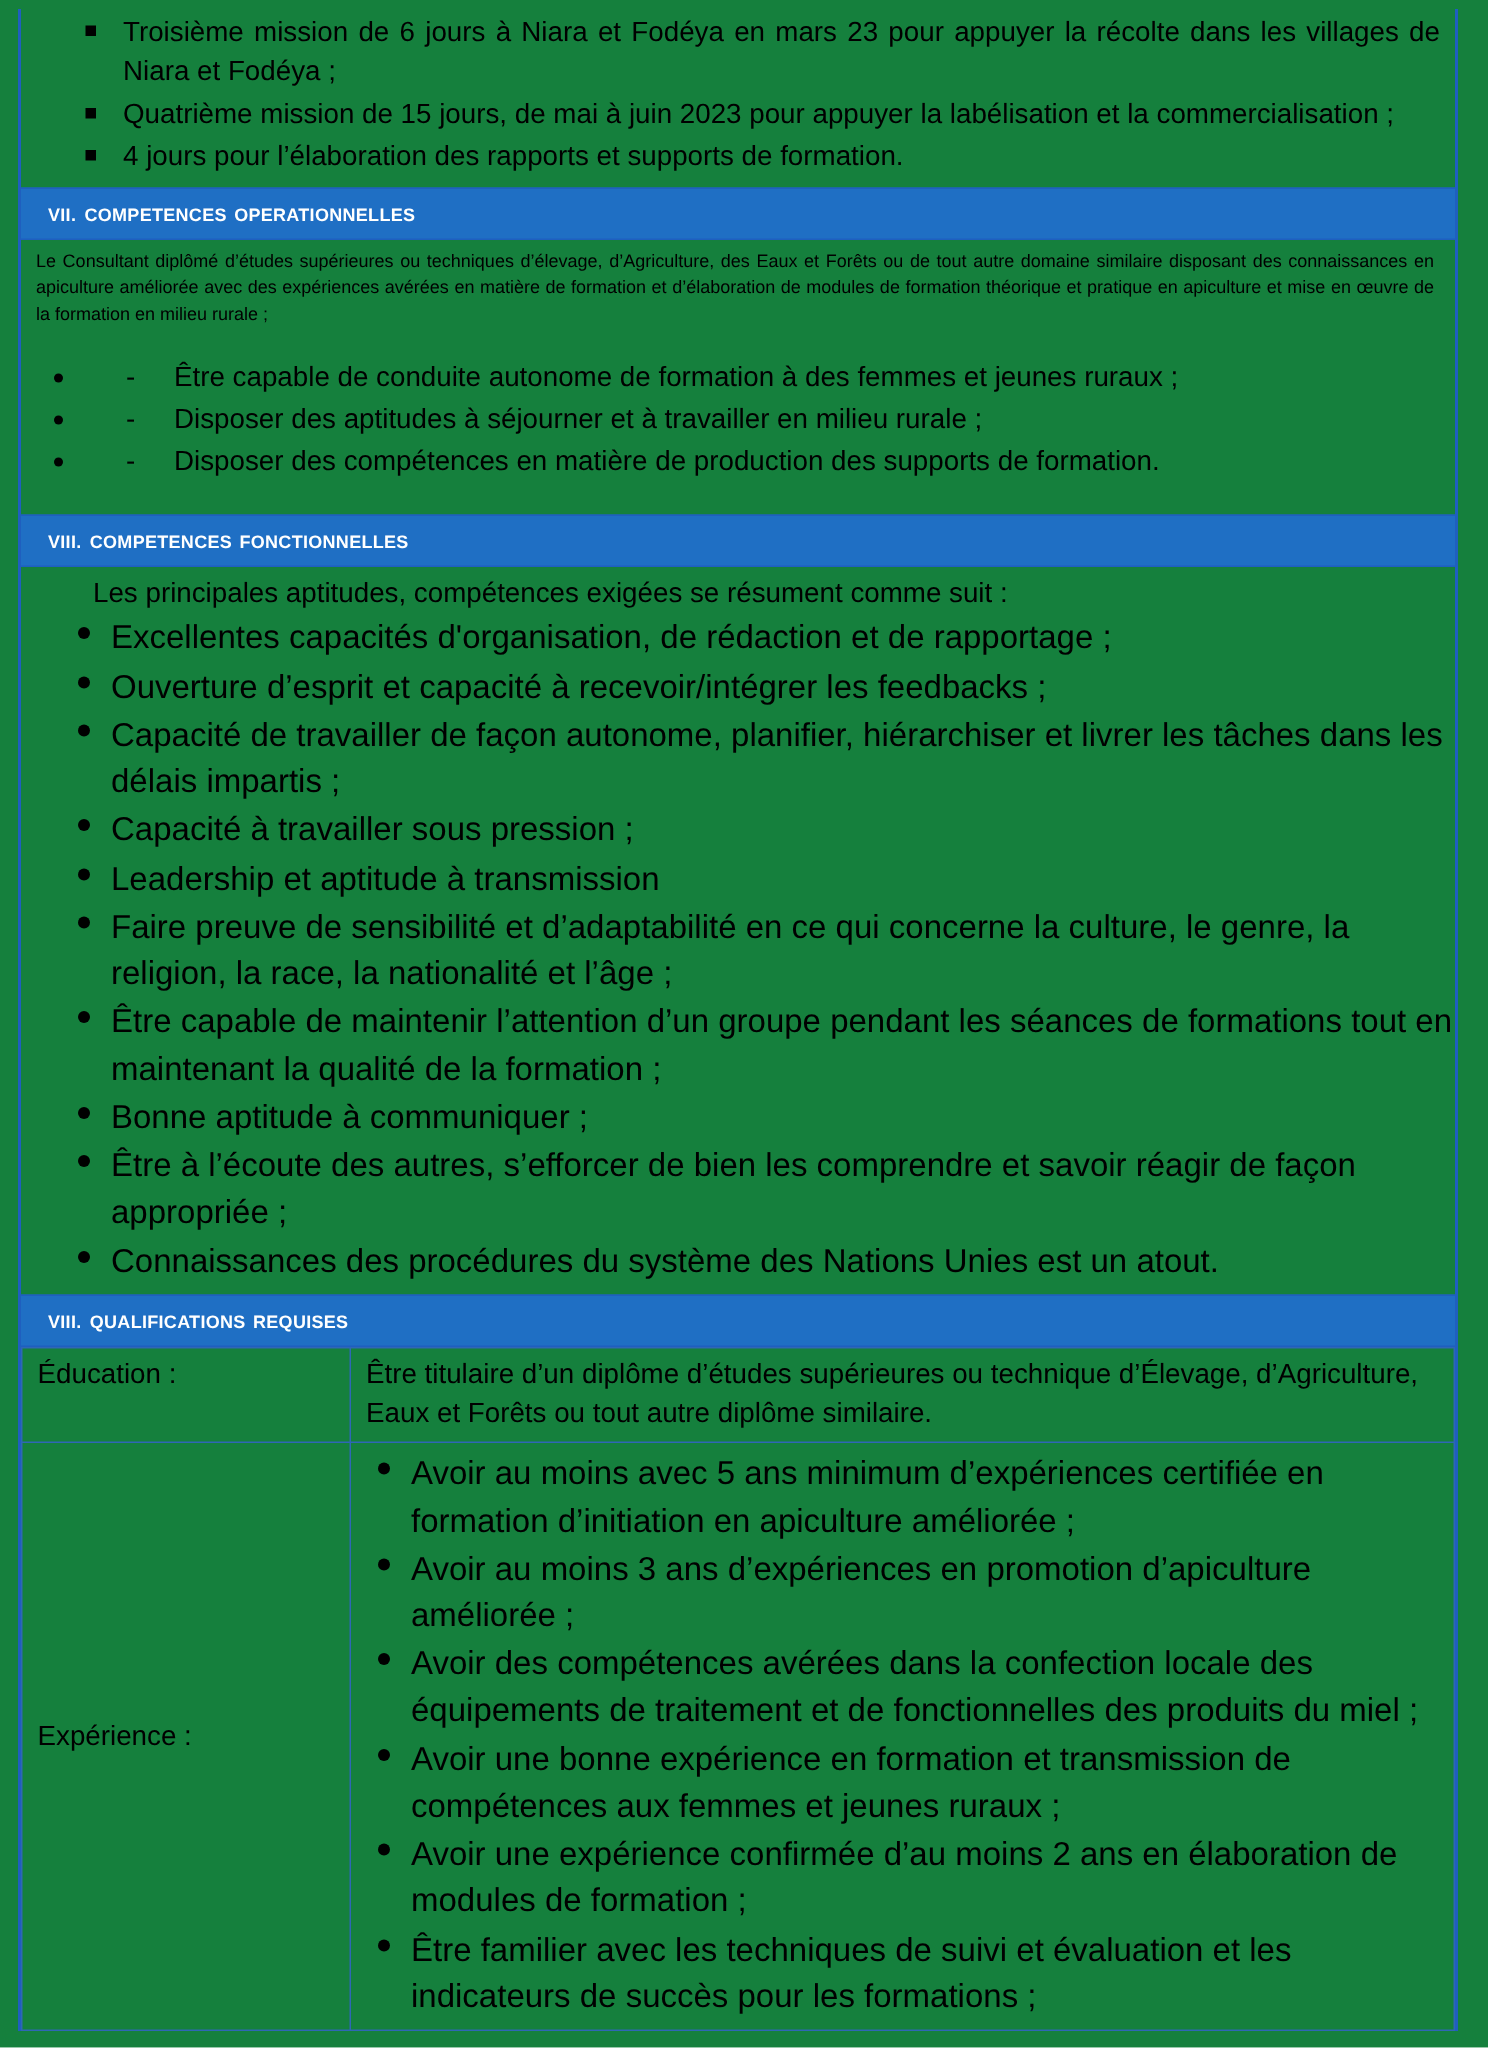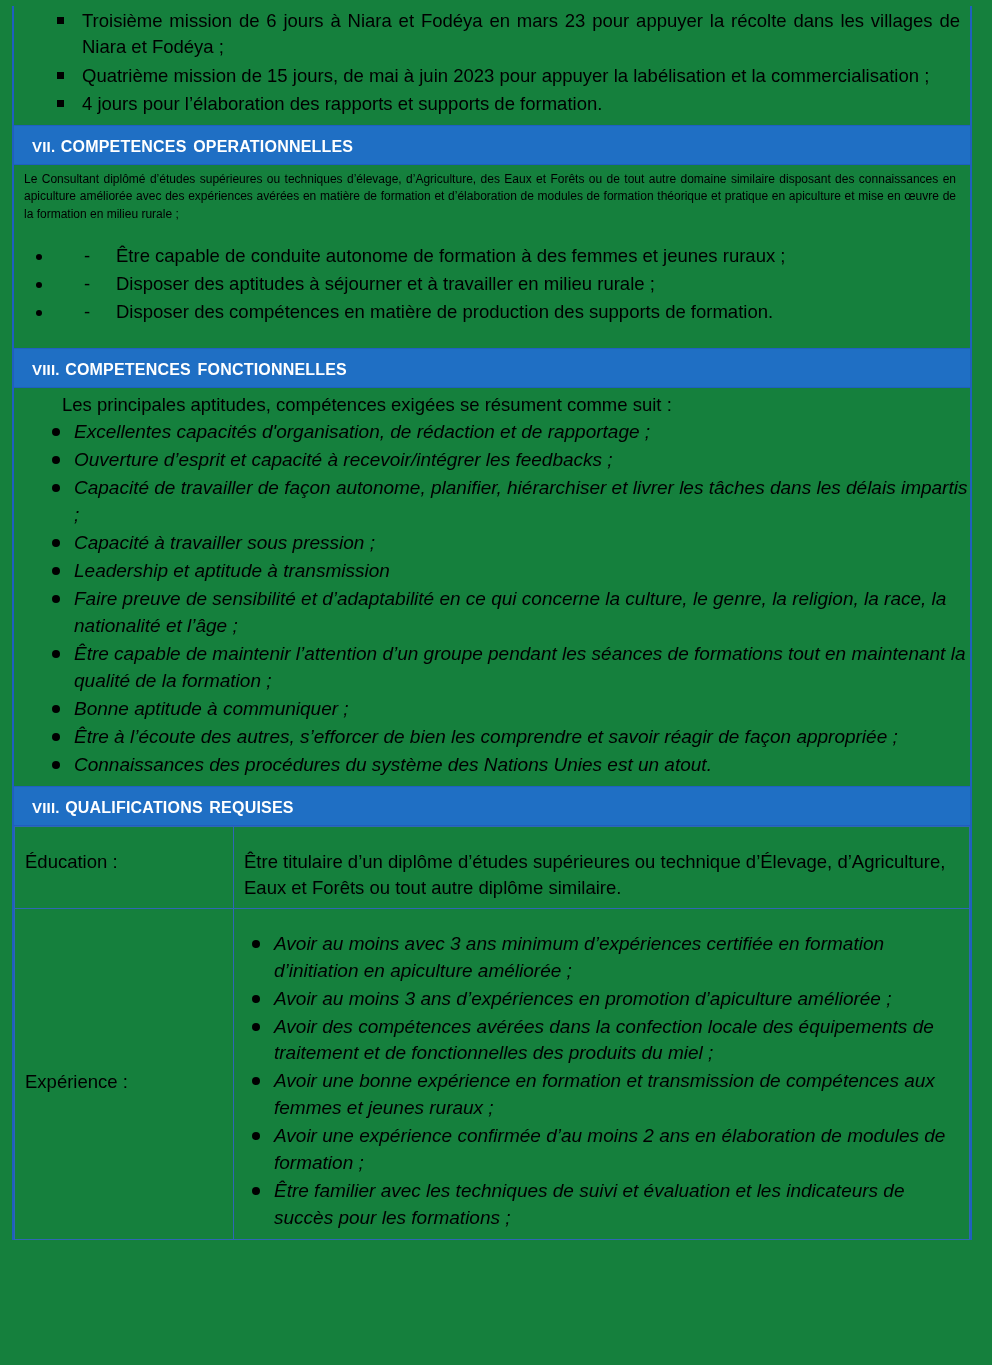--- a/index.html
+++ b/index.html
@@ -64,23 +64,22 @@
     content: "-";
     position: absolute;
     left: 30px;
     top: 0;
     font-size: 18.5px;
   }
   ul.dot > li {
     position: relative;
     padding-left: 60px;
     margin-bottom: 1px;
-    font-size: 19px;
+    font-size: 22px;
     line-height: 1.42;
-    font-style: italic;
   }
   ul.dot > li::before {
     content: "";
     position: absolute;
     left: 38px;
     top: 9px;
     width: 8px;
     height: 8px;
     border-radius: 50%;
     background: #000;
@@ -90,27 +89,27 @@
     color: #ffffff;
     font-size: 19px;
     padding: 5px 10px 6px 18px;
     letter-spacing: .2px;
     box-sizing: border-box;
     border-top: 1px solid #1f5fbf;
     border-bottom: 1px solid #1f5fbf;
   }
   .section-header .num {
     font-weight: bold;
-    font-size: 15px;
+    font-size: 12px;
   }
   .section-header .title {
     font-variant: small-caps;
     text-transform: lowercase;
     font-weight: bold;
-    font-size: 23px;
+    font-size: 17px;
   }
   .para {
     font-size: 12px;
     line-height: 1.45;
     text-align: justify;
     text-justify: inter-word;
     padding: 6px 14px 4px 10px;
   }
   .intro-line {
     font-size: 18.5px;
@@ -125,21 +124,21 @@
   table.qual {
     border-collapse: collapse;
     width: 100%;
     table-layout: fixed;
   }
   table.qual td {
     border: 1px solid #2f67b5;
     vertical-align: top;
     font-size: 18.5px;
     line-height: 1.42;
-    padding: 22px 8px 6px 10px;
+    padding: 4px 8px 6px 10px;
   }
   td.label {
     width: 200px;
     padding-left: 26px;
   }
   td.label.mid {
     vertical-align: middle;
   }
   td.content ul.dot > li {
     padding-left: 30px;
@@ -207,21 +206,21 @@
     <table class="qual">
       <tbody>
           <tr>
         <td class="label">Éducation :</td>
         <td class="content">Être titulaire d’un diplôme d’études supérieures ou technique d’Élevage, d’Agriculture, Eaux et Forêts ou tout autre diplôme similaire.</td>
       </tr>
       <tr>
         <td class="label mid">Expérience :</td>
         <td class="content">
           <ul class="dot">
-            <li>Avoir au moins avec 3 ans minimum d’expériences certifiée en formation d’initiation en apiculture améliorée ;</li>
+            <li>Avoir au moins avec 5 ans minimum d’expériences certifiée en formation d’initiation en apiculture améliorée ;</li>
             <li>Avoir au moins 3 ans d’expériences en promotion d’apiculture améliorée ;</li>
             <li>Avoir des compétences avérées dans la confection locale des équipements de traitement et de fonctionnelles des produits du miel ;</li>
             <li>Avoir une bonne expérience en formation et transmission de compétences aux femmes et jeunes ruraux ;</li>
             <li>Avoir une expérience confirmée d’au moins 2 ans en élaboration de modules de formation ;</li>
             <li>Être familier avec les techniques de suivi et évaluation et les indicateurs de succès pour les formations ;</li>
           </ul>
         </td>
       </tr>
     </tbody>
       </table>

